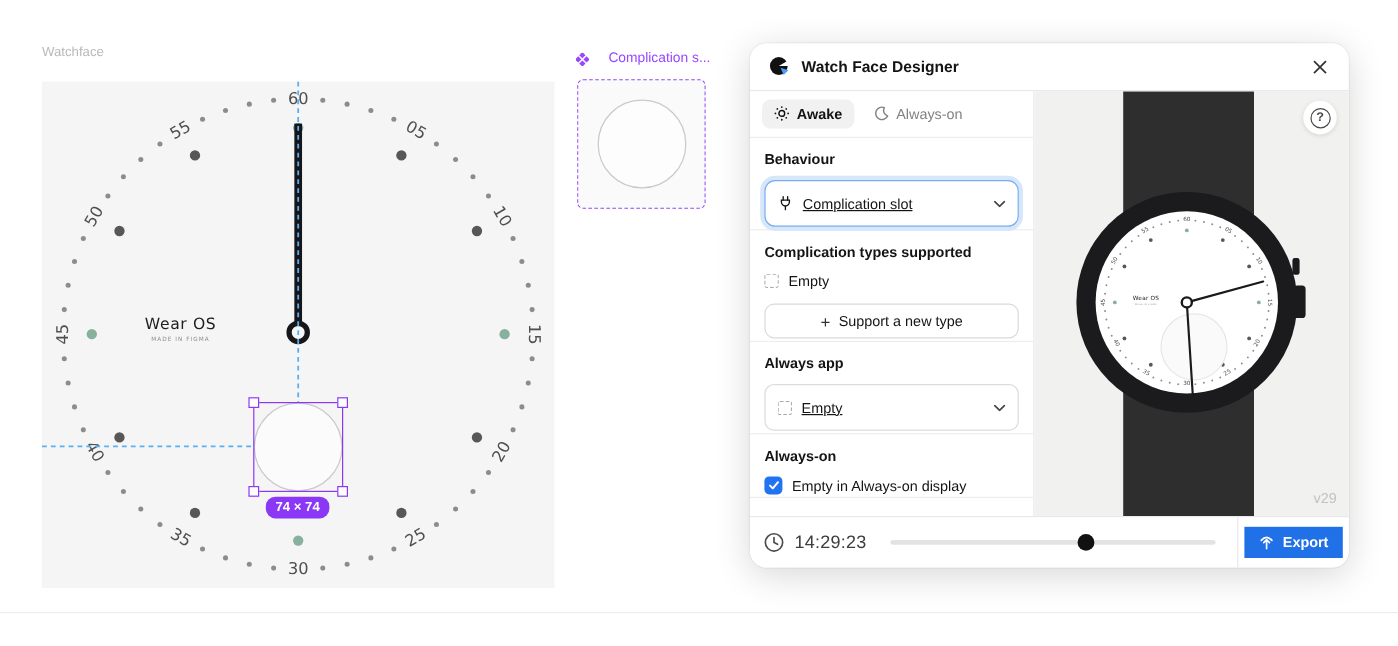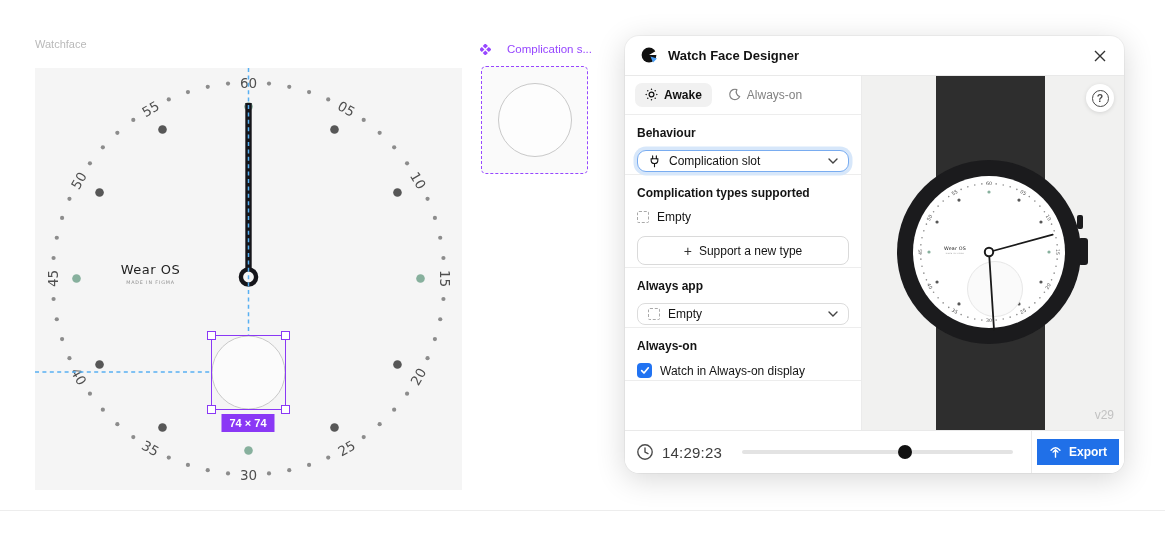--- a/index.html
+++ b/index.html
@@ -13,21 +13,21 @@
   .canvas-frame { position:absolute; left:35px; top:68px; width:427px; height:422px; background:#f5f5f5; }
   .canvas-frame svg { position:absolute; left:0; top:0; }
 
   .sel-box { position:absolute; left:176px; top:267px; width:75px; height:75px;
              border:1.6px solid #8a38f5; }
   .sel-handle { position:absolute; width:9px; height:9px; background:#fff; border:1.6px solid #8a38f5; }
   .sel-handle.tl { left:-5px; top:-5px; } .sel-handle.tr { right:-5px; top:-5px; }
   .sel-handle.bl { left:-5px; bottom:-5px; } .sel-handle.br { right:-5px; bottom:-5px; }
   .size-badge { position:absolute; left:213px; top:346px; transform:translateX(-50%);
                 background:#8a38f5; color:#fff; font-size:11px; font-weight:bold;
-                padding:3px 8px; border-radius:0; white-space:nowrap; }
+                padding:3px 8px; border-radius:8px; white-space:nowrap; }
 
   
   .component-label { position:absolute; left:480px; top:43px; display:flex; gap:16px; align-items:center;
                      color:#9747ff; font-size:11.5px; }
   .component-frame { position:absolute; left:481px; top:66px; width:107px; height:108px;
                      border:1.4px dashed #9747ff; border-radius:5px; background:#fafafa; }
   .component-circle { position:absolute; left:50%; top:50%; width:74px; height:74px; margin:-37px 0 0 -37px;
                       border:1px solid #c9c9c9; border-radius:50%; background:#fdfdfd; }
 
   
@@ -41,22 +41,22 @@
   .close-btn { width:20px; height:20px; display:flex; align-items:center; justify-content:center; cursor:pointer; }
 
   .dlg-body { flex:1; display:flex; min-height:0; }
   .form-col { width:237px; flex:0 0 237px; border-right:1px solid #ebebeb; display:flex; flex-direction:column; }
   .section { padding:11px 12px 2px; border-bottom:1px solid #ededed; }
   .tabs-row { display:flex; align-items:center; gap:14px; padding:7px 10px; border-bottom:1px solid #ededed; }
   .tab { display:inline-flex; align-items:flex-start; gap:6px; font-size:12px; padding:5px 10px; border-radius:7px; cursor:pointer; }
   .tab.active { background:#f1f1f1; font-weight:bold; color:#111; }
   .tab.inactive { color:#828282; padding:5px 2px; }
   .sec-label { font-size:12px; font-weight:bold; color:#141414; margin-bottom:10px; }
-  .dropdown { display:flex; align-items:center; gap:8px; height:22px; padding:0 10px; background:#fff;
-              border:1px solid #dcdcdc; border-radius:8px; font-size:12px; color:#141414; cursor:pointer; }
+  .dropdown { display:flex; align-items:center; gap:8px; height:39px; padding:0 10px; background:#fff;
+              border:1px solid #dcdcdc; border-radius:8px; font-size:12px; color:#141414; cursor:pointer;text-decoration:underline; }
   .dropdown .grow { flex:1; }
   .dropdown.focused { border:1.4px solid #79acf0; box-shadow:0 0 0 3.5px #d7e7fa; border-radius:9px; }
   .empty-row { display:flex; align-items:center; gap:8px; font-size:12px; color:#141414; margin-bottom:12px; }
   .dashed-sq { width:12px; height:12px; border:1.3px dashed #a9a9a9; border-radius:2px; }
   .add-btn { display:flex; align-items:center; justify-content:center; gap:7px; height:29px; width:100%;
              border:1px solid #dadada; border-radius:8px; background:#fff; font-size:12px; color:#141414; cursor:pointer; }
   .plus { font-size:14px; color:#333; line-height:1; }
   .check-row { display:flex; align-items:center; gap:8px; font-size:12px; color:#141414; }
   .checkbox { width:15px; height:15px; border-radius:4px; background:#2173f2; display:flex;
               align-items:center; justify-content:center; cursor:pointer; }
@@ -284,21 +284,21 @@
         </div>
 
         <div class="section" style="border-bottom:1px solid #ededed;">
           <div class="sec-label">Always-on</div>
           <div class="check-row">
             <div class="checkbox">
               <svg width="10" height="9" viewBox="0 0 12 10">
                 <path d="M2 5.2 L4.8 8 L10 1.8" fill="none" stroke="#fff" stroke-width="2" stroke-linecap="round" stroke-linejoin="round"></path>
               </svg>
             </div>
-            <span>Watch in Always-on display</span>
+            <span>Empty in Always-on display</span>
           </div>
         </div>
         <div style="flex:1;"></div>
       </div>
 
       <div class="preview">
         <svg id="preview-svg" width="262" height="354" viewBox="0 0 262 354">
             <rect x="74" y="0" width="109" height="354" fill="#2e2e2e"></rect>
             <rect x="215" y="139" width="6" height="14" rx="2" fill="#1b1b1d"></rect>
             <rect x="216" y="162" width="10" height="27" rx="3" fill="#1b1b1d"></rect>

